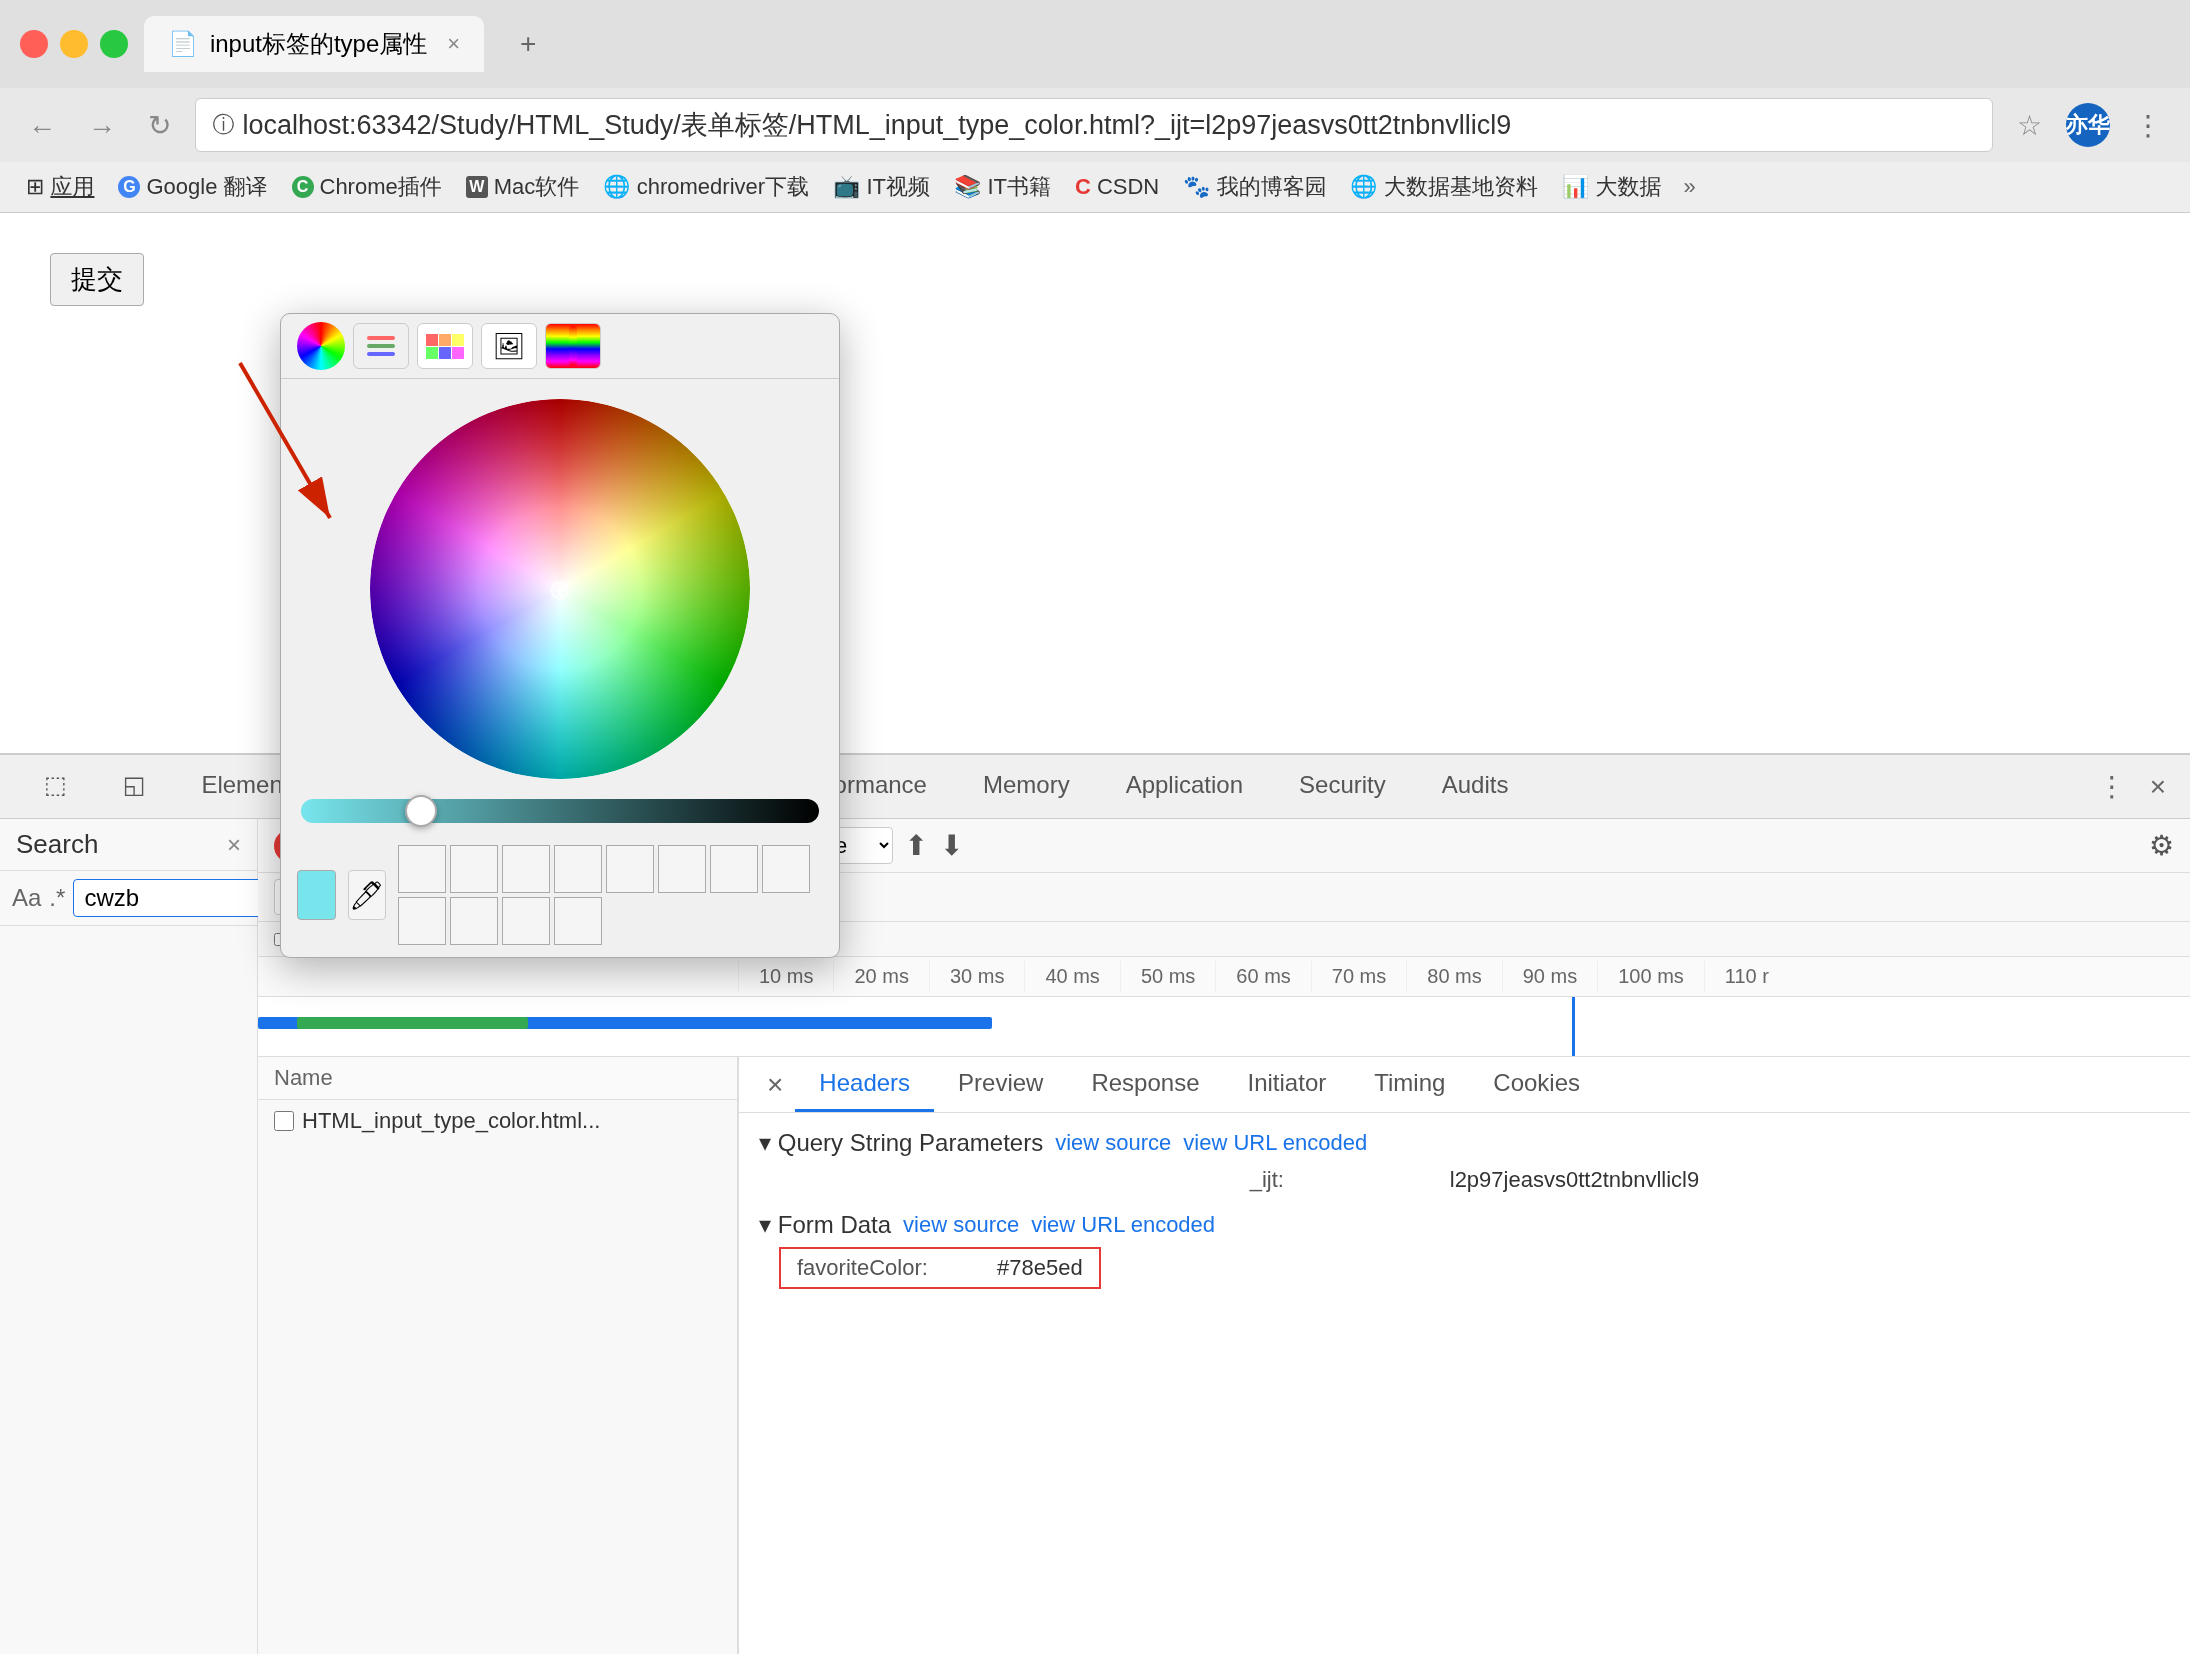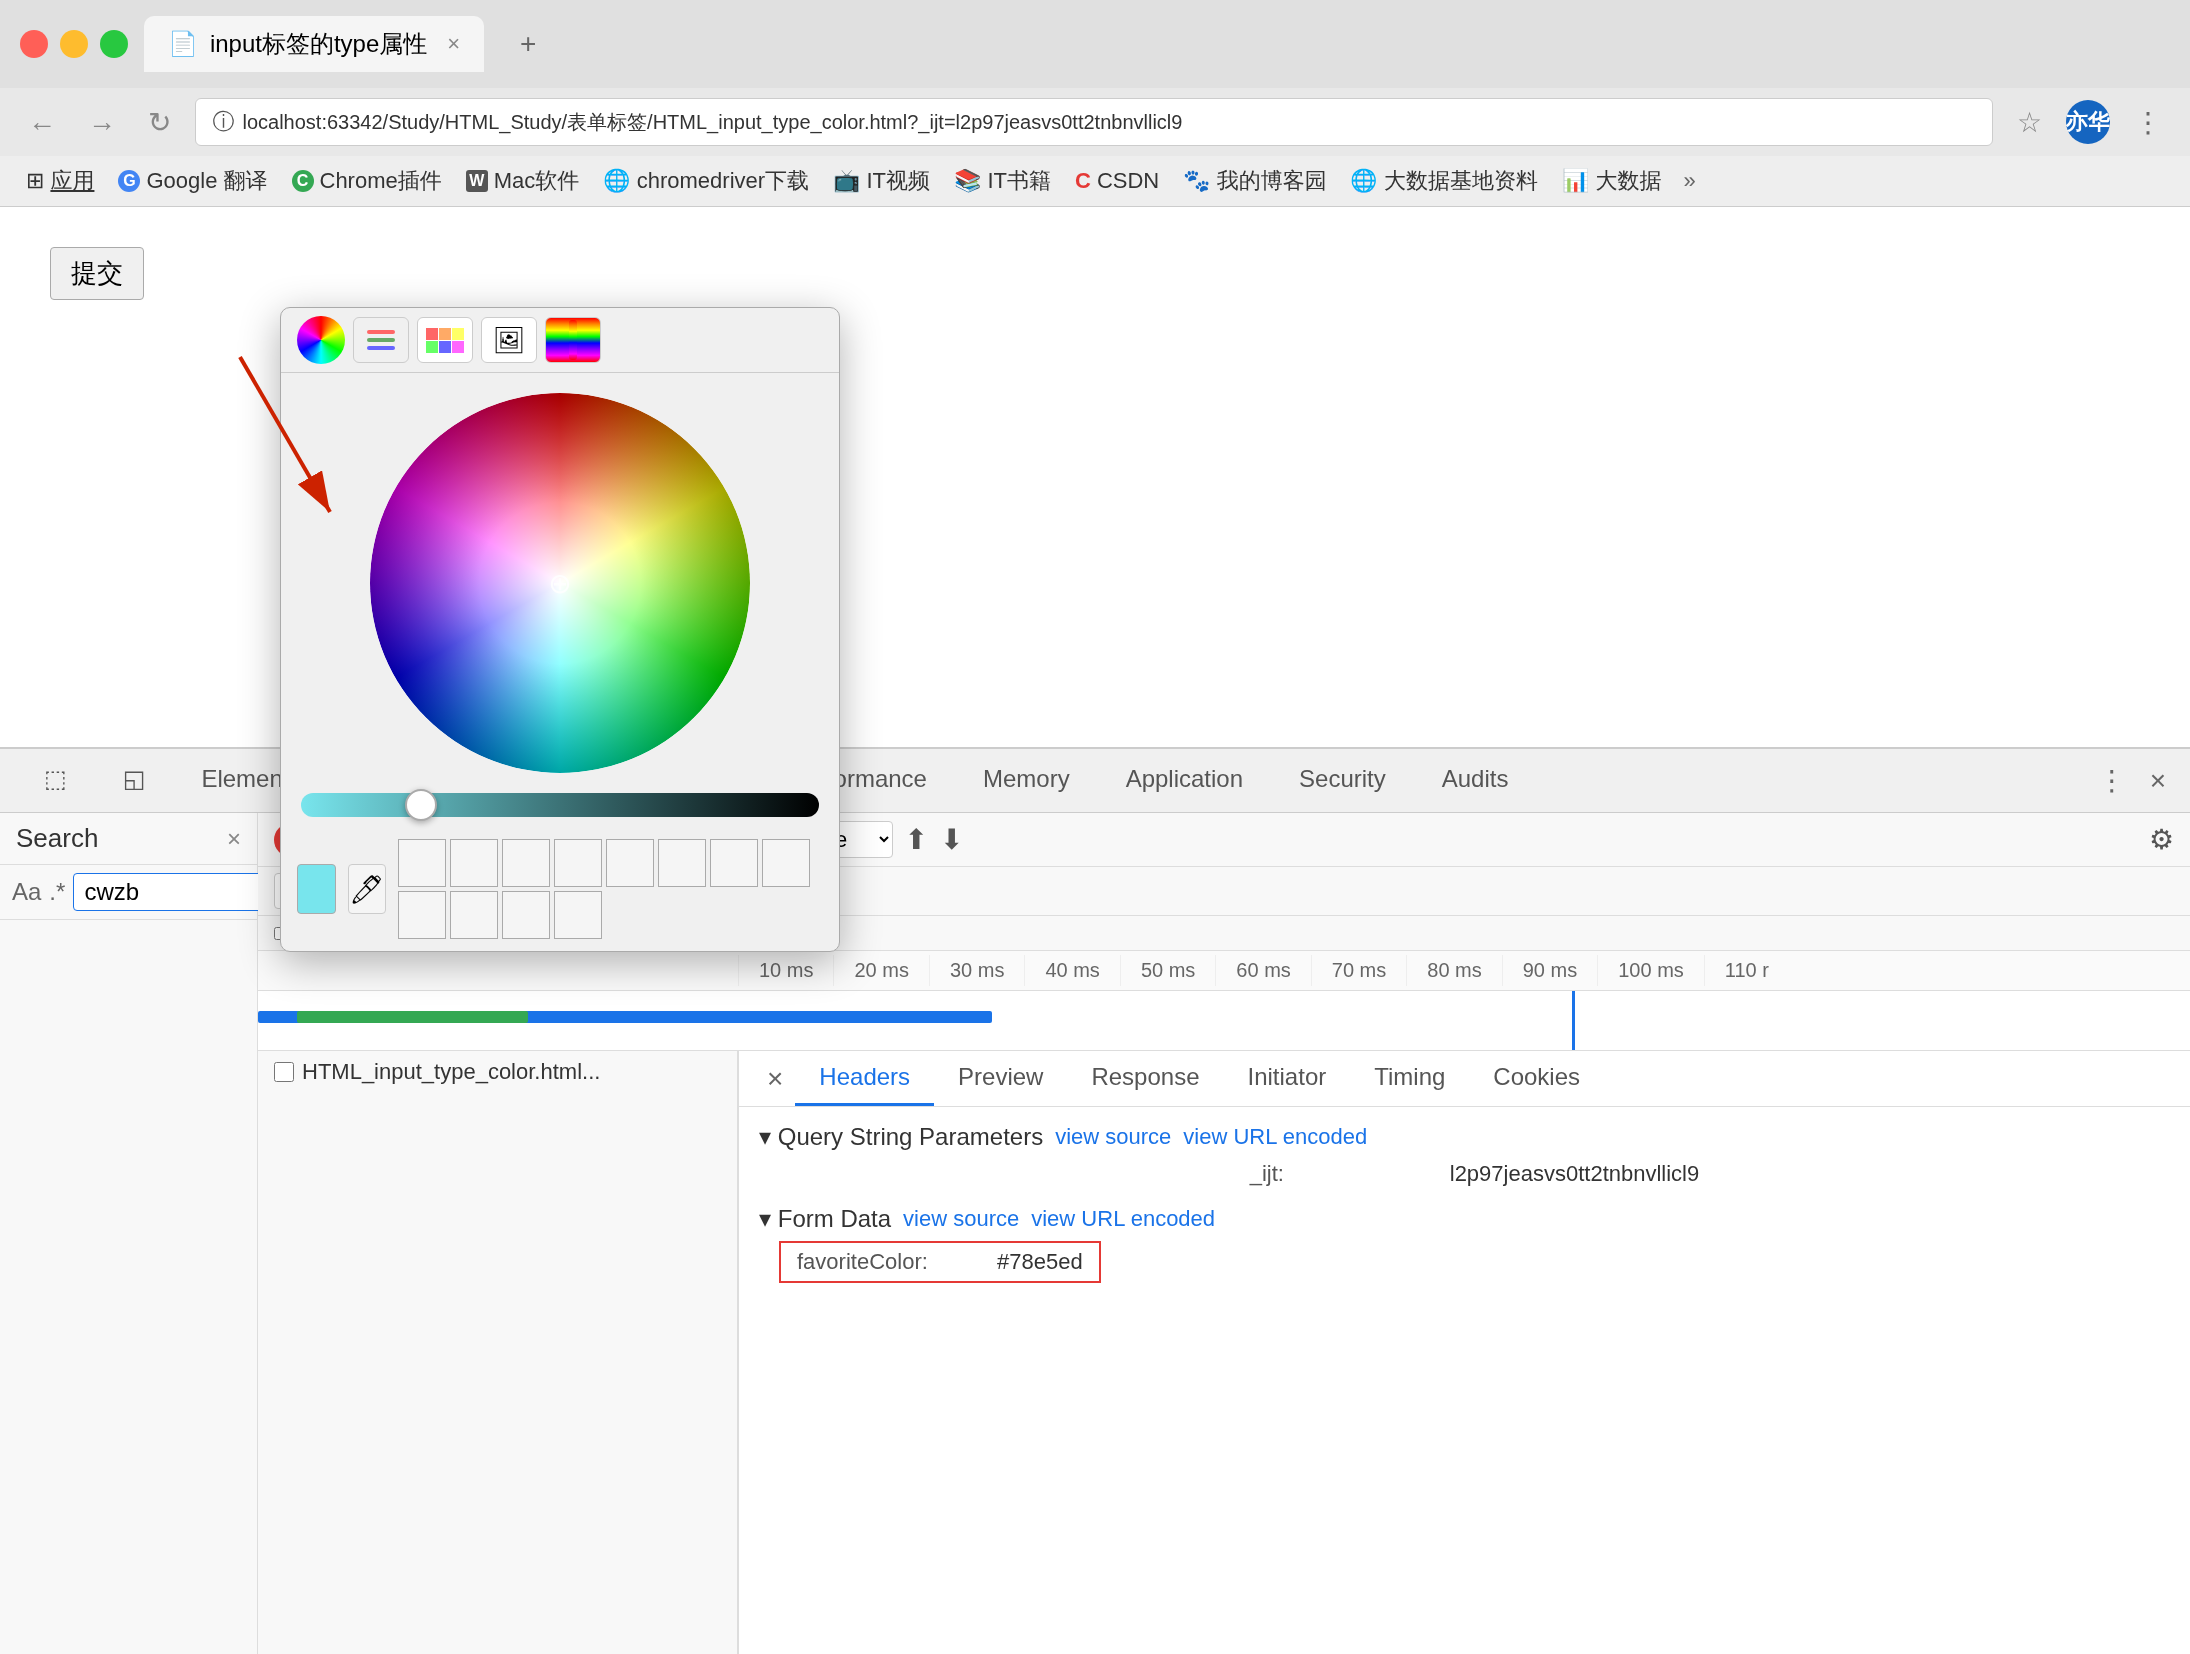--- a/index.html
+++ b/index.html
@@ -10,21 +10,21 @@
     .tl-red { background: #ff5f57; }
     .tl-yellow { background: #febc2e; }
     .tl-green { background: #28c840; }
     .tab { display: flex; align-items: center; background: #f5f5f5; border-radius: 10px 10px 0 0; padding: 12px 24px; gap: 12px; font-size: 24px; min-width: 340px; }
     .tab-close { margin-left: auto; color: #888; cursor: pointer; font-size: 22px; }
     .tab-new { padding: 12px 20px; font-size: 28px; color: #666; }
 
     .address-bar { display: flex; align-items: center; padding: 10px 20px; background: #e8e8e8; gap: 16px; }
     .nav-btn { background: none; border: none; font-size: 28px; color: #888; cursor: pointer; padding: 4px 8px; }
     .address-input { flex: 1; background: white; border: 1px solid #ccc; border-radius: 6px; padding: 8px 16px; font-size: 24px; display: flex; align-items: center; gap: 8px; }
-    .address-text { font-size: 20px; color: #333; }
+    .address-text { font-size: 27px; color: #333; }
     .star-btn { font-size: 28px; color: #888; padding: 4px 8px; }
     .user-avatar { width: 44px; height: 44px; border-radius: 50%; background: #1565c0; color: white; display: flex; align-items: center; justify-content: flex-end; font-size: 22px; font-weight: bold; }
     .more-btn { font-size: 28px; color: #666; padding: 4px 8px; }
 
     .bookmarks-bar { display: flex; align-items: center; padding: 6px 16px; background: #eee; gap: 4px; overflow: hidden; border-bottom: 1px solid #ccc; }
     .bookmark-item { display: flex; align-items: center; gap: 6px; padding: 4px 10px; font-size: 22px; color: #333; border-radius: 4px; white-space: nowrap; }
     .bookmark-more { font-size: 22px; color: #666; padding: 4px 8px; }
 
     
     .page-content { background: white; padding: 40px 50px; min-height: 500px; position: relative; }
@@ -407,20 +407,21 @@
 
         <div class="timeline-chart">
           <div class="timeline-bar" style="left:0;width:38%;background:#1a73e8;top:20px;height:12px;"></div>
           <div class="timeline-bar" style="left:2%;width:12%;background:#34a853;top:20px;height:12px;"></div>
           <div class="timeline-line" style="left:68%;background:#1a73e8;"></div>
         </div>
 
         <div class="network-table">
 
           <div class="name-column">
+            <div class="name-header">Name</div>
             <div class="name-row">
               <input type="checkbox" class="name-checkbox" style="">
               <span>HTML_input_type_color.html...</span>
             </div>
           </div>
 
           <div class="detail-panel">
             <div class="detail-tabs">
               <button class="close-detail">×</button>
               <div class="detail-tab active">Headers</div>

